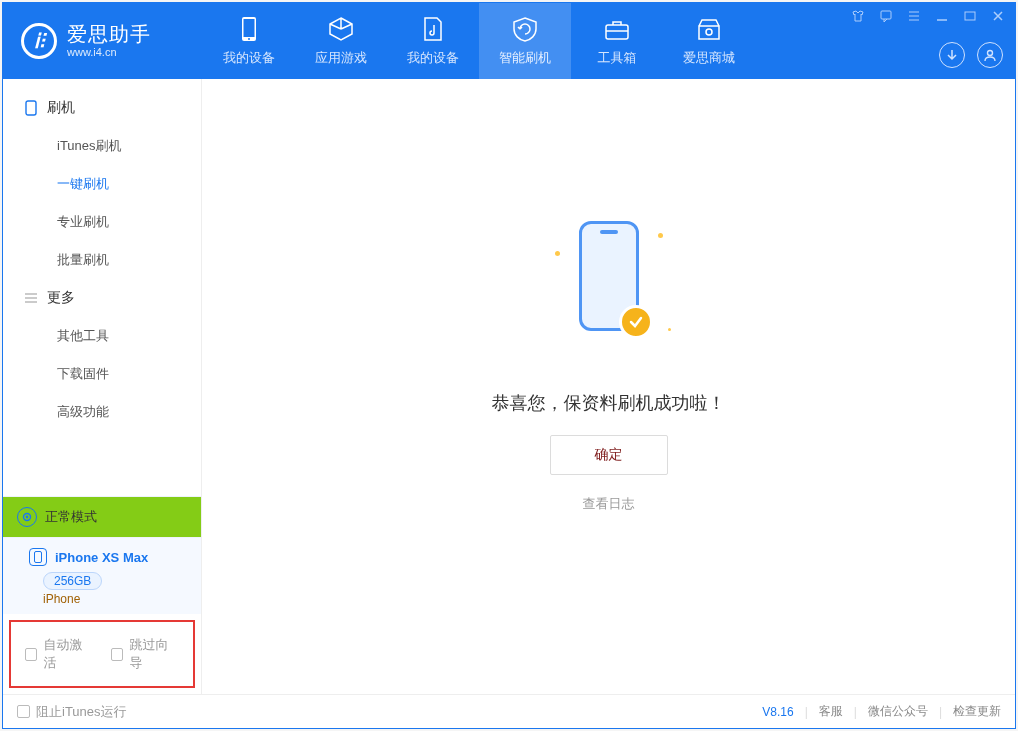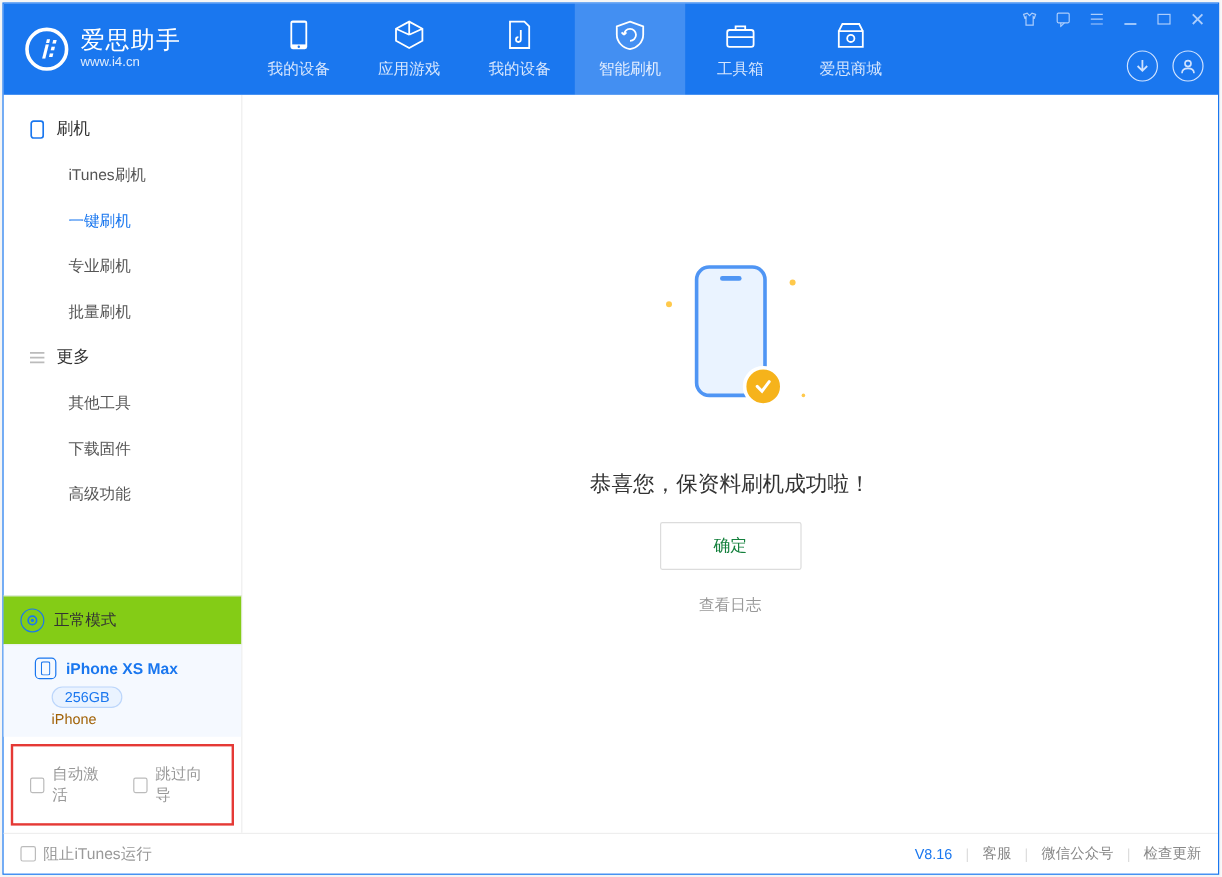--- a/index.html
+++ b/index.html
@@ -52,21 +52,21 @@
 .hero { display: flex; flex-direction: column; align-items: center; gap: 20px; margin-top: -40px; }
 .phone-illus { width: 100px; height: 150px; position: relative; }
 .phone-body { position: absolute; left: 20px; top: 0; width: 60px; height: 110px; border: 3px solid #4f95f4; border-radius: 12px; background: #eaf3ff; }
 .phone-body::after { content: ""; position: absolute; top: 6px; left: 50%; transform: translateX(-50%); width: 18px; height: 4px; border-radius: 3px; background: #4f95f4; }
 .badge { position: absolute; right: 6px; bottom: 32px; width: 34px; height: 34px; border-radius: 50%; background: #f6b31b; border: 3px solid #fff; display: flex; align-items: center; justify-content: center; }
 .sparkle { position: absolute; width: 5px; height: 5px; background: #ffc94b; border-radius: 50%; }
 .s1 { top: 30px; left: -4px; }
 .s2 { top: 12px; right: -4px; }
 .s3 { bottom: 40px; right: -12px; width: 3px; height: 3px; }
 .msg { font-size: 18px; color: #333; }
-.ok-btn { border: 1px solid #dcdcdc; background: #fff; padding: 10px 44px; font-size: 14px; color: #15803d; cursor: pointer; border-radius: 2px; }
+.ok-btn { border: 1px solid #dcdcdc; background: #fff; padding: 10px 44px; font-size: 14px; color: #7f1d1d; cursor: pointer; border-radius: 2px; }
 .view-log { color: #999; font-size: 13px; text-decoration: none; cursor: pointer; }
 
 .statusbar { height: 34px; border-top: 1px solid #eee; display: flex; align-items: center; padding: 0 14px; font-size: 12px; color: #888; gap: 16px; }
 .statusbar .right { margin-left: auto; display: flex; align-items: center; gap: 11px; }
 .statusbar .version { color: #1a77ef; }
 .statusbar .sep { color: #ddd; }
 </style>
 </head>
 <body>
 

